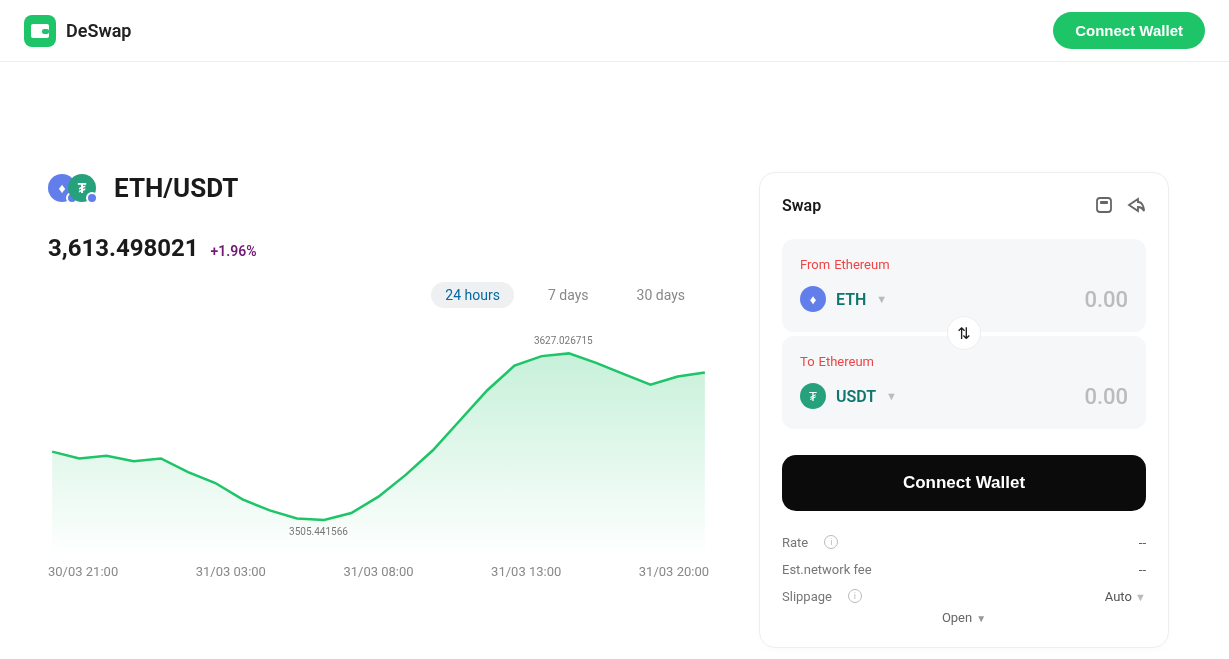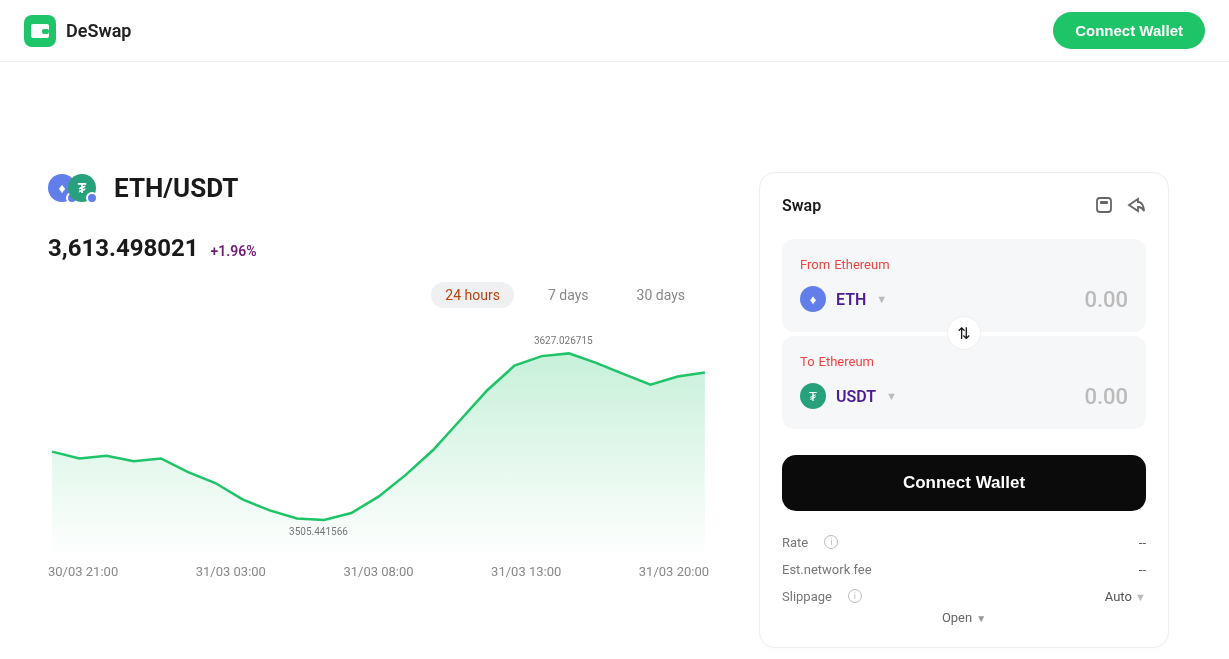--- a/index.html
+++ b/index.html
@@ -57,21 +57,21 @@
     position:absolute; bottom:-2px; right:-2px;
     width:12px; height:12px; border-radius:50%;
     background:#627EEA; border:2px solid #fff;
   }
   .pair-title { font-size: 26px; font-weight: 700; }
   .price-row { display: flex; align-items: baseline; gap: 12px; margin-bottom: 20px; }
   .price-val { font-size: 24px; font-weight: 700; }
   .price-change { color:#701a75; font-size:14px; font-weight:600; }
   .range-tabs { display:flex; gap:20px; justify-content:flex-end; margin-bottom:10px; align-items:center; padding-right:10px;}
   .range-tab { font-size:14px; color:#888; cursor:pointer; padding:5px 14px; border-radius:14px; }
-  .range-tab.active { background:#eef0f2; color:#c2410c; }
+  .range-tab.active { background:#eef0f2; color:#0369a1; }
   .chart-wrap { position: relative; height: 300px; }
   .chart-svg { width:100%; height:240px; display:block; }
   .chart-label { position:absolute; font-size:10px; color:#777; }
   .x-axis { display:flex; justify-content:space-between; margin-top:6px; }
   .x-tick { font-size:13px; color:#888; }
   
   .swap-panel {
     width: 410px;
     border: 1px solid #eee;
     border-radius: 16px;
@@ -85,21 +85,21 @@
   .swap-box {
     background:#f6f7f8; border-radius:12px; padding:18px 18px 20px 18px;
     position: relative; margin-bottom: 4px;
   }
   .swap-box + .swap-box { margin-top:4px; }
   .box-label { font-size:13px; color:#ef4444; margin-bottom:14px; }
   .box-label span.net { margin-left:4px; }
   .token-row { display:flex; align-items:center; justify-content:space-between; }
   .token-sel { display:flex; align-items:center; gap:10px; cursor:pointer; }
   .token-icon { width:26px; height:26px; border-radius:50%; display:flex; align-items:center; justify-content:center; color:#fff; font-size:13px;}
-  .token-name { font-size:16px; font-weight:600; color:#4c1d95; }
+  .token-name { font-size:16px; font-weight:600; color:#0f766e; }
   .caret { color:#bbb; font-size:11px; }
   .amt { font-size:22px; color:#bbb; font-weight:500; }
   .switch-btn {
     position:absolute; left:50%; bottom:-18px; transform:translateX(-50%);
     width:34px; height:34px; border-radius:50%; background:#fff;
     border:1px solid #eee; display:flex; align-items:center; justify-content:center;
     cursor:pointer; z-index:2; font-size:16px;
   }
   .connect-big {
     width:100%; background:#0b0b0b; color:#fff; font-weight:700;

